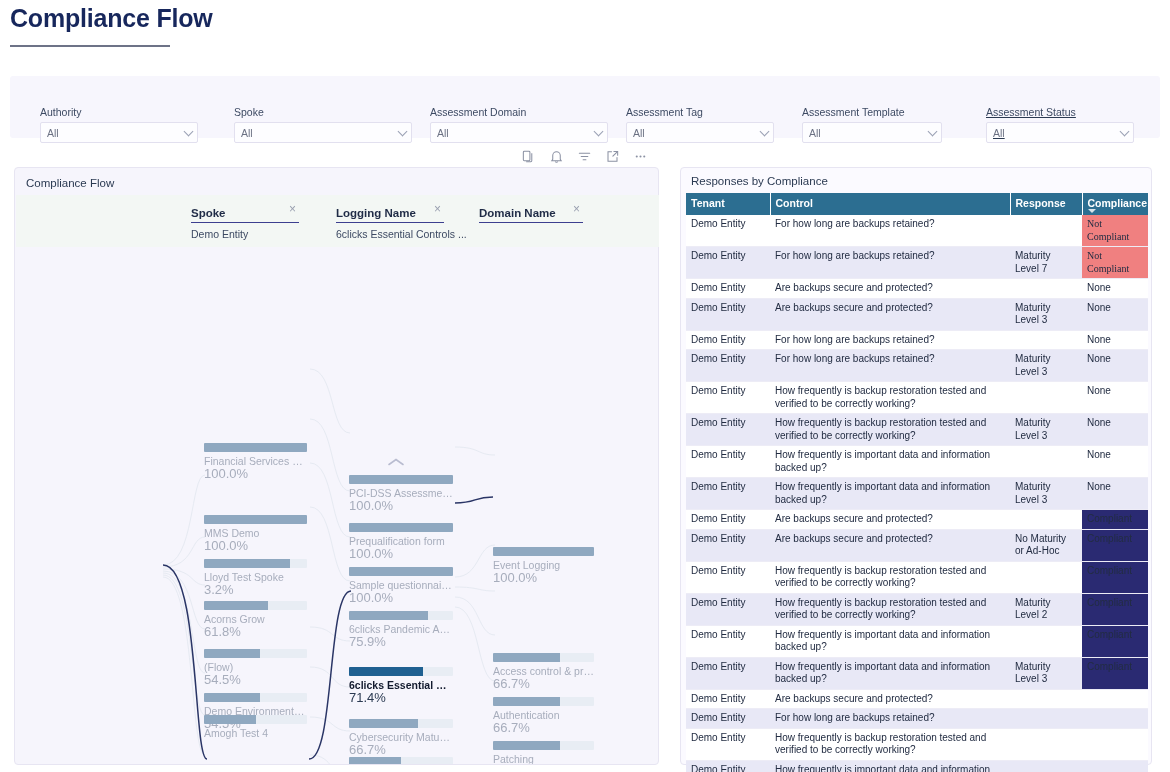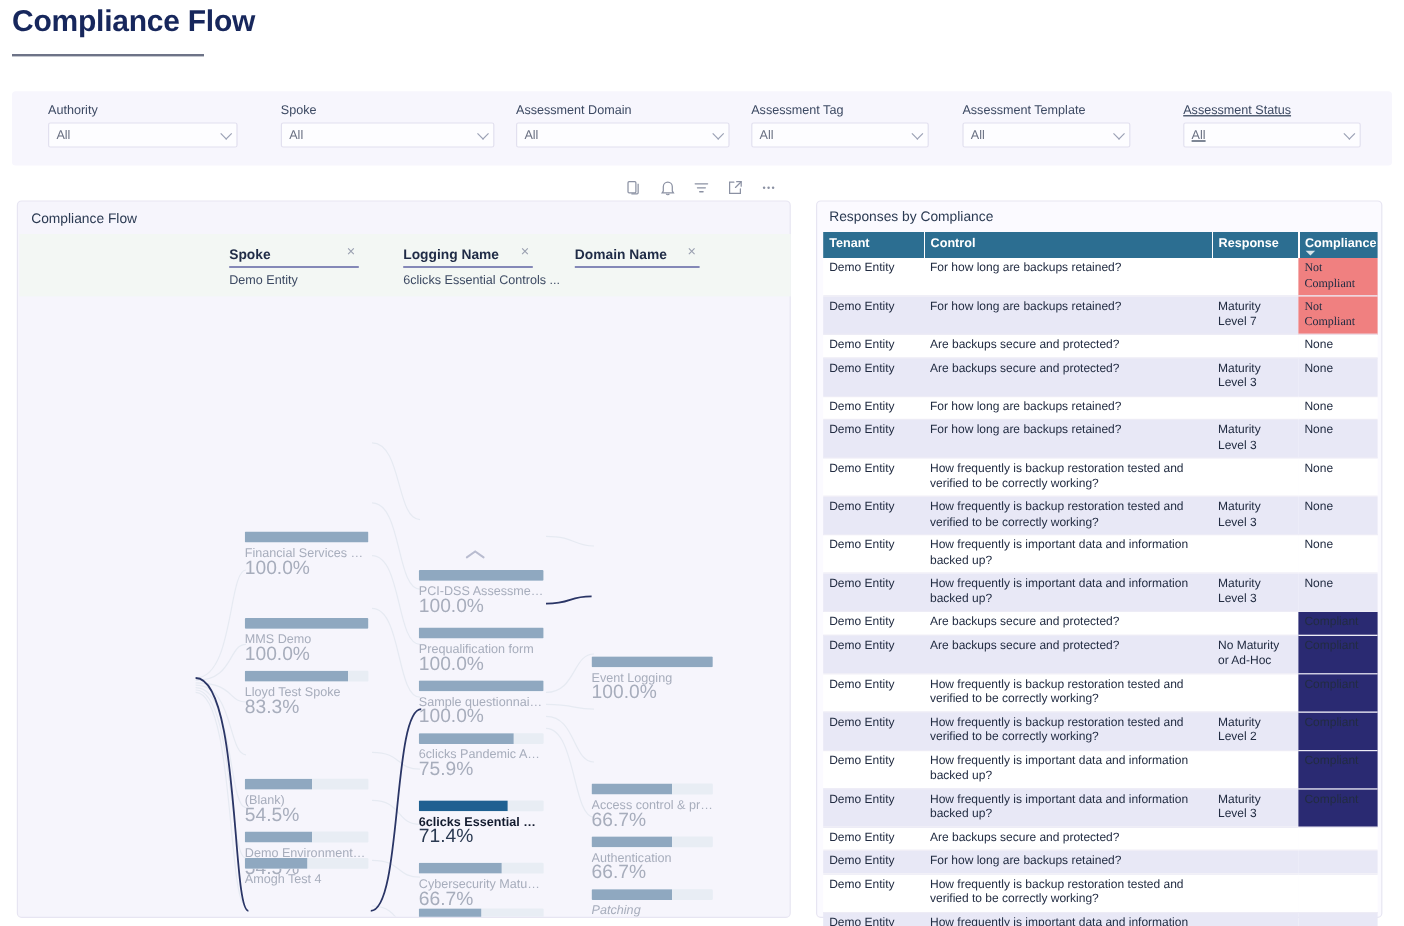--- a/index.html
+++ b/index.html
@@ -27,20 +27,21 @@
     position: absolute; left: 10px; top: 76px;
     width: 1150px; height: 62px;
     background: #f7f6fd; border-radius: 3px;
   }
   .filter {
     position: absolute; top: 10px;
   }
   .filter-label {
     font-size: 10.5px; color: #3d4a63; margin-bottom: 4px;
     white-space: nowrap;
+    margin-top: 20px;
   }
   .filter-select {
     position: relative;
     height: 21px; background: #fdfdff;
     border: 1px solid #e2e0ef; border-radius: 2px;
     display: flex; align-items: center;
     padding: 0 18px 0 6px;
     font-size: 10.5px; color: #6b7183;
   }
   .chev {
@@ -109,21 +110,21 @@
   .node .bar-fill {
     position: absolute; left: 0; top: 0; bottom: 0;
     background: #8fa8c0;
   }
   .node.hl .bar-fill { background: #1f6091; }
   .node .n-label {
     margin-top: 3px; font-size: 10.5px; color: #a7adbc;
     white-space: nowrap; overflow: hidden; text-overflow: ellipsis;
   }
   .node .n-val {
-    font-size: 16px; color: #a7adbc; line-height: 13px;
+    font-size: 13px; color: #a7adbc; line-height: 13px;
   }
   .node.hl .n-label { color: #121a2e; font-weight: bold; }
   .node.hl .n-val { color: #2b3a52; }
   .node.root .n-label { color: #121a2e; font-weight: bold; }
   .node.root .n-val { color: #2b3a52; }
 
   .scroll-chev {
     position: absolute; width: 22px; height: 12px; color: #b9bcd0;
   }
   .scroll-chev svg { display: block; }
@@ -316,27 +317,34 @@
           <div class="bar-fill" style="width: 100%;"></div>
         </div>
         <div class="n-label">MMS Demo</div>
         <div class="n-val">100.0%</div>
       </div>
       <div class="node" style="left: 189px; top: 312px; width: 103px;">
         <div class="bar-track">
           <div class="bar-fill" style="width: 83.3%;"></div>
         </div>
         <div class="n-label">Lloyd Test Spoke</div>
-        <div class="n-val">83.3%</div>
+        <div class="n-val">3.2%</div>
+      </div>
+      <div class="node" style="left: 189px; top: 354px; width: 103px;">
+        <div class="bar-track">
+          <div class="bar-fill" style="width: 61.8%;"></div>
+        </div>
+        <div class="n-label">Acorns Grow</div>
+        <div class="n-val">61.8%</div>
       </div>
       <div class="node" style="left: 189px; top: 402px; width: 103px;">
         <div class="bar-track">
           <div class="bar-fill" style="width: 54.5%;"></div>
         </div>
-        <div class="n-label">(Blank)</div>
+        <div class="n-label">(Flow)</div>
         <div class="n-val">54.5%</div>
       </div>
       <div class="node" style="left: 189px; top: 446px; width: 103px;">
         <div class="bar-track">
           <div class="bar-fill" style="width: 54.5%;"></div>
         </div>
         <div class="n-label">Demo Environment Ry...</div>
         <div class="n-val">54.5%</div>
       </div>
       <div class="node" style="left: 189px; top: 468px; width: 103px;">
@@ -406,21 +414,21 @@
         <div class="n-label">Access control &amp; privil...</div>
         <div class="n-val">66.7%</div>
       </div>
       <div class="node" style="left: 478px; top: 450px; width: 101px;">
         <div class="bar-track">
           <div class="bar-fill" style="width: 66.7%;"></div>
         </div>
         <div class="n-label">Authentication</div>
         <div class="n-val">66.7%</div>
       </div>
-      <div class="node" style="left: 478px; top: 494px; width: 101px; font-style: italic;">
+      <div class="node" style="left: 478px; top: 494px; width: 101px;">
         <div class="bar-track">
           <div class="bar-fill" style="width: 66.7%;"></div>
         </div>
         <div class="n-label">Patching</div>
       </div>
       <div class="scroll-chev" style="left: 370px; top: 209px;">
         <svg viewBox="0 0 22 12" width="22" height="12" fill="none" stroke="currentColor" stroke-width="1.6" stroke-linecap="round">
           <path d="M4 8.5 L11 3.5 L18 8.5"></path>
         </svg>
       </div>

